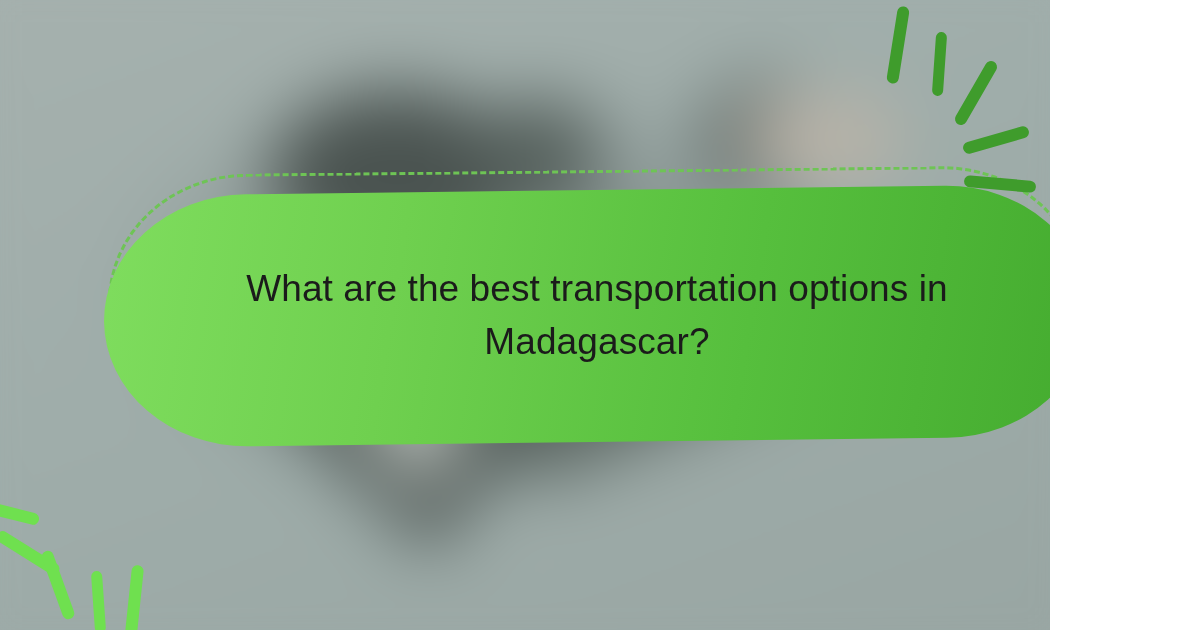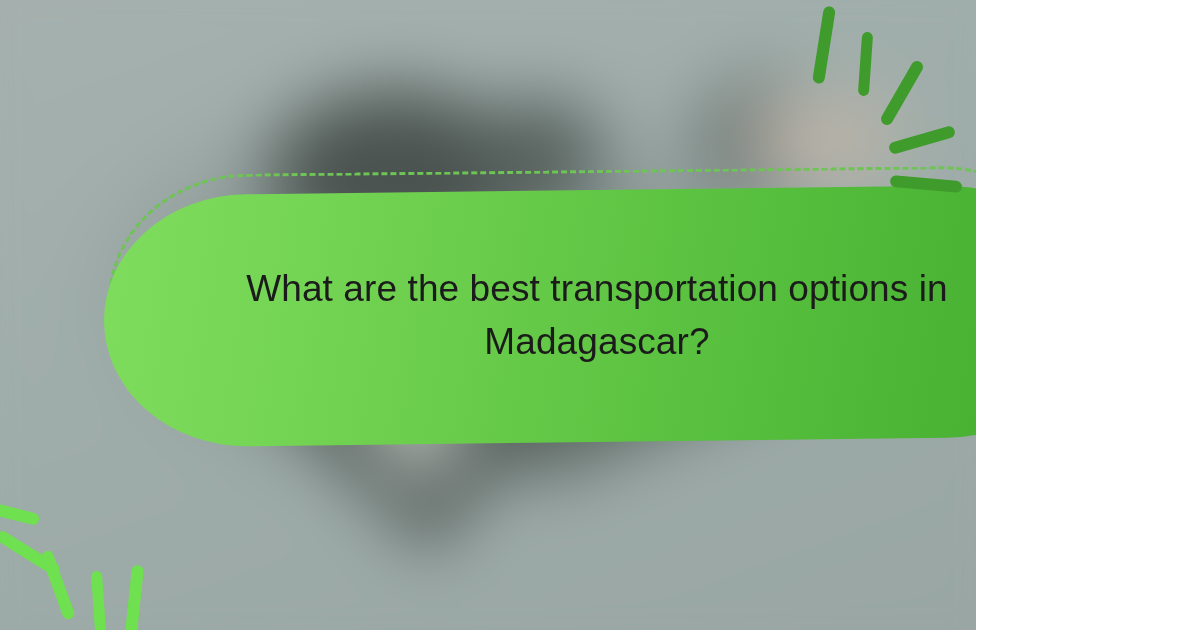--- a/index.html
+++ b/index.html
@@ -3,21 +3,21 @@
 <meta charset="utf-8">
 <style>
   * { margin:0; padding:0; box-sizing:border-box; }
   html, body {
     width:1200px; height:630px;
     overflow:hidden;
     font-family:"Liberation Sans", sans-serif;
   }
   #stage {
     position:relative;
-    width:976px; height:630px;
+    width:1050px; height:630px;
     background:#9ca9a6;
     overflow:hidden;
   }
 
   
   .bg-layer {
     position:absolute; inset:-60px;
     filter:blur(34px);
     z-index:0;
   }

